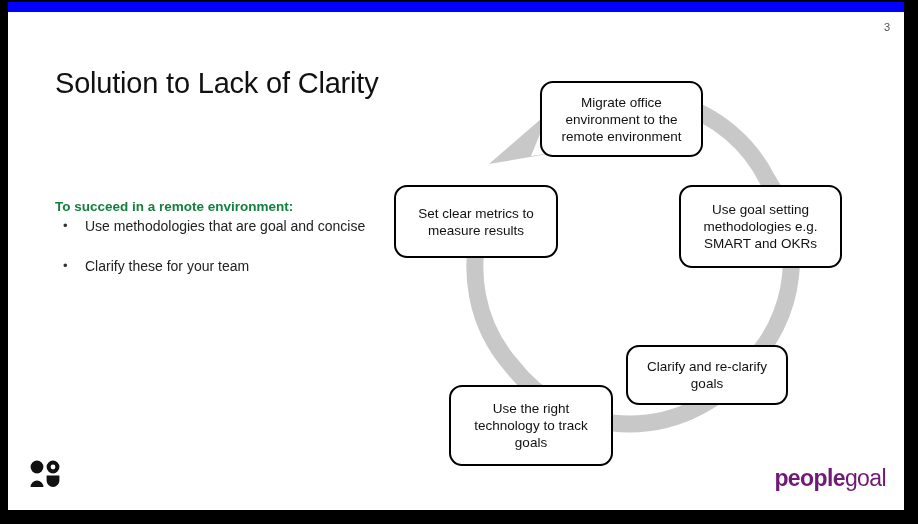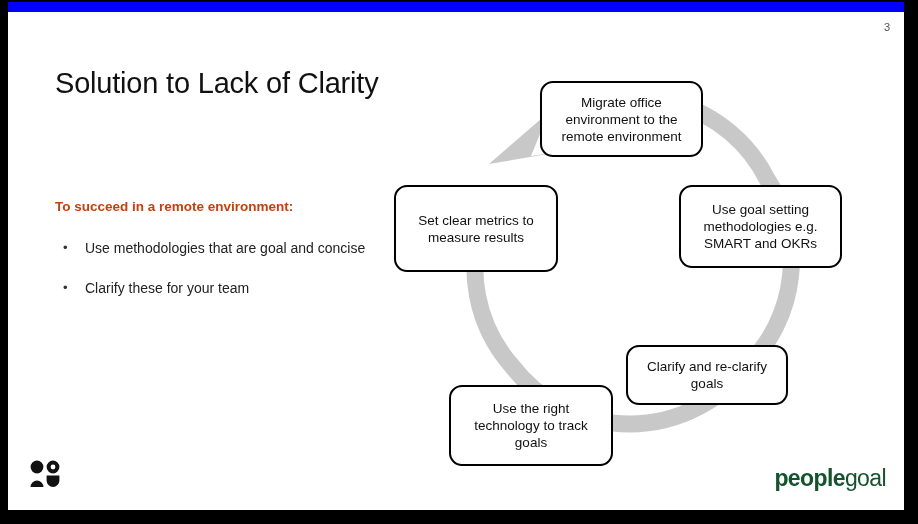--- a/index.html
+++ b/index.html
@@ -68,23 +68,22 @@
   
   #left-column {
     position: absolute;
     left: 47px;
     top: 196px;
     width: 320px;
   }
   #intro-line {
     font-size: 13.5px;
     font-weight: bold;
-    color: #c2410c;
+    color: #15803d;
     line-height: 1.3;
-    margin-bottom: 22px;
   }
   .bullet-row {
     display: flex;
     align-items: flex-start;
     margin-bottom: 20px;
   }
   .bullet-dot {
     width: 30px;
     flex: 0 0 30px;
     font-size: 13px;
@@ -129,37 +128,37 @@
     font-size: 13.5px;
     line-height: 17px;
     color: #111111;
     padding: 12px 8px;
   }
   
   #node-migrate      { left: 159px; top:  17px; width: 163px; height: 76px; }
   #node-goal-setting { left: 298px; top: 121px; width: 163px; height: 83px; }
   #node-clarify      { left: 245px; top: 281px; width: 162px; height: 60px; }
   #node-technology   { left:  68px; top: 281px; width: 164px; height: 81px; margin-top: 40px; }
-  #node-metrics      { left:  13px; top: 121px; width: 164px; height: 87px; }
+  #node-metrics      { left:  13px; top: 121px; width: 164px; height: 73px; }
 
   
   #footer-logo-mark {
     position: absolute;
     left: 20px;
     bottom: 22px;
     width: 34px;
     height: 28px;
   }
   #footer-wordmark {
     position: absolute;
     right: 18px;
     bottom: 20px;
     font-size: 23px;
     line-height: 1;
-    color: #14532d;
+    color: #701a75;
     letter-spacing: -0.6px;
   }
   #footer-wordmark .wm-bold { font-weight: bold; }
   #footer-wordmark .wm-light { font-weight: 400; }
 </style>
 </head>
 <body>
 
 <div id="slide-frame">
   <div id="slide-canvas">

